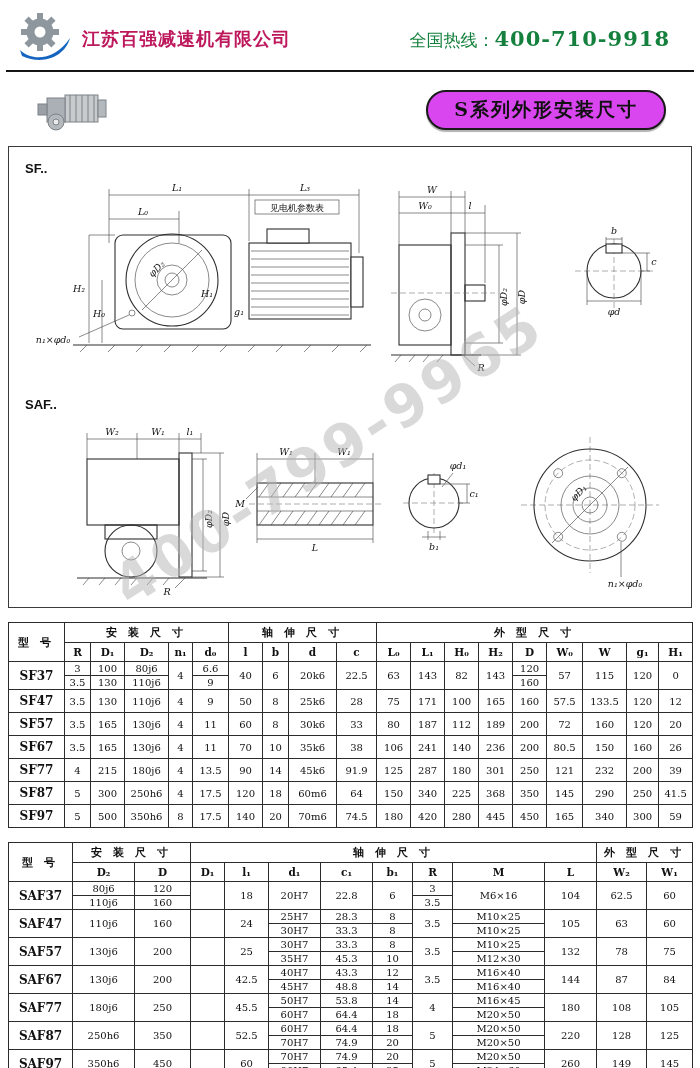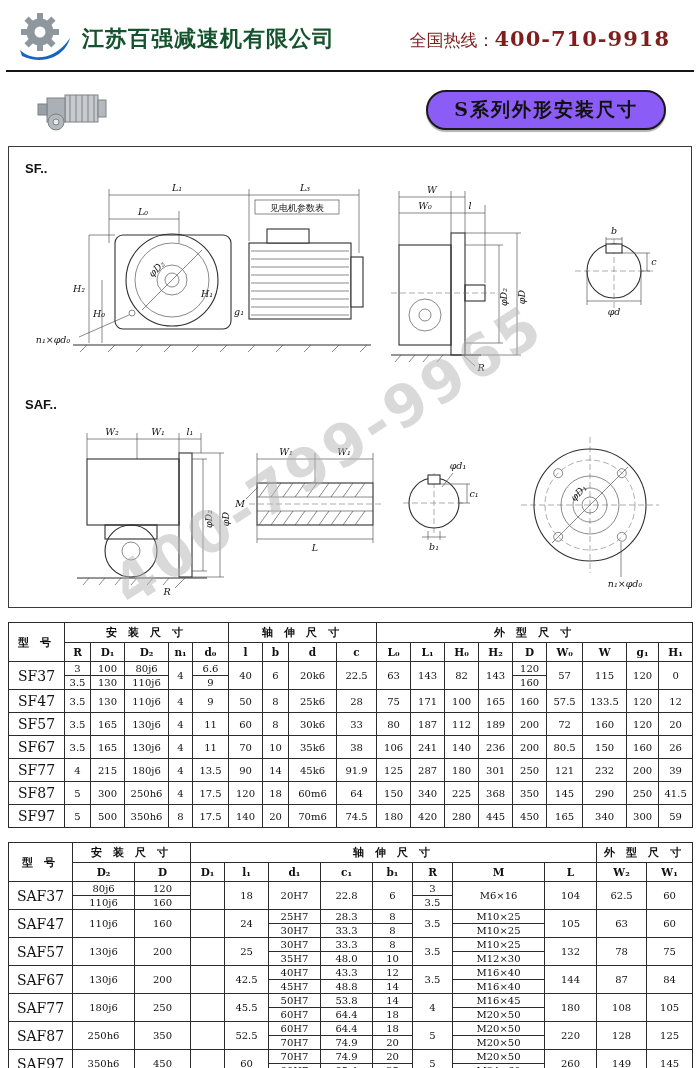--- a/index.html
+++ b/index.html
@@ -3,30 +3,30 @@
 <meta charset="utf-8">
 <title>S系列外形安装尺寸</title>
 <style>
   html,body{margin:0;padding:0;background:#fff;}
   .page{width:700px;height:1068px;background:#fff;overflow:hidden;
         font-family:"Liberation Sans",sans-serif;position:relative;}
   
   .hdr{display:flex;align-items:center;height:62px;padding:8px 10px 0 10px;
        border-bottom:2px solid #151515;margin:0 6px;}
   .logo{flex:0 0 auto;}
-  .cname{font-size:22px;font-weight:700;color:#14532d;letter-spacing:1px;margin-left:8px;text-align:right;}
-  .hotline{margin-left:auto;color:#7f1d1d;font-size:17px;white-space:nowrap;padding-right:14px;text-align:right;}
+  .cname{font-size:18px;font-weight:700;color:#be185d;letter-spacing:1px;margin-left:8px;text-align:right;}
+  .hotline{margin-left:auto;color:#15803d;font-size:17px;white-space:nowrap;padding-right:14px;text-align:right;}
   .hotline .num{font-family:"DejaVu Serif","Liberation Serif",serif;font-weight:700;font-size:21px;letter-spacing:1px;}
   
   .prodrow{position:relative;height:74px;}
   .thumb{position:absolute;left:34px;top:12px;}
   .badge{position:absolute;right:34px;top:18px;border:2px solid #1a1a1a;border-radius:20px;
          padding:5px 26px;font-size:19px;font-weight:700;letter-spacing:2px;
          font-family:"DejaVu Serif","Liberation Serif",serif;color:#111;
-         box-shadow:0 2px 1px rgba(0,0,0,.3);background:#8b5cf6;}
+         box-shadow:0 2px 1px rgba(0,0,0,.3);background:#d946ef;}
   
   .panel{margin:0 8px;border:1px solid #3a3a3a;height:460px;background:#fff;}
   .ln{fill:none;stroke:#2f2f2f;stroke-width:1.1;}
   .tn{fill:none;stroke:#4a4a4a;stroke-width:.65;}
   .dm{fill:none;stroke:#4a4a4a;stroke-width:.65;}
   .ds{fill:none;stroke:#777;stroke-width:.6;stroke-dasharray:6 3;}
   .fw{fill:#fff;stroke:#2f2f2f;stroke-width:1.1;}
   .fwt{fill:#fff;stroke:#4a4a4a;stroke-width:.65;}
   text.lb{font:italic 9.5px "DejaVu Serif","Liberation Serif",serif;fill:#111;text-anchor:middle;}
   text.hd{font:700 13px "Liberation Sans",sans-serif;fill:#111;}
@@ -34,21 +34,21 @@
   text.wm{font:700 58px "DejaVu Sans","Liberation Sans",sans-serif;fill:#b5b5b5;opacity:.5;
           letter-spacing:4px;text-anchor:middle;}
   
   table{border-collapse:collapse;table-layout:fixed;width:684px;margin:14px 8px 0 8px;
         border:1.5px solid #222;}
   th,td{border:1px solid #2b2b2b;text-align:center;vertical-align:middle;
         font-family:"DejaVu Serif","Liberation Serif",serif;color:#111;overflow:hidden;}
   thead th.gh{font-family:"Liberation Sans",sans-serif;font-size:11px;font-weight:700;
               letter-spacing:4px;height:17px;}
   thead th.colh{font-size:10.5px;font-weight:700;height:16px;}
-  tbody th.model{font-size:14px;font-weight:400;}
+  tbody th.model{font-size:12px;font-weight:700;}
   tbody td{font-size:10px;height:22px;padding:0 1px;}
   td.split{padding:0;}
   td.split div{height:13px;line-height:13px;}
   td.split div + div{border-top:1px solid #2b2b2b;}
 </style>
 </head>
 <body>
 
 <div class="page">
 
@@ -642,21 +642,21 @@
           <td>130j6</td>
           <td>200</td>
           <td></td>
           <td>25</td>
           <td class="split">
             <div>30H7</div>
             <div>35H7</div>
           </td>
           <td class="split">
             <div>33.3</div>
-            <div>48.0</div>
+            <div>45.3</div>
           </td>
           <td class="split">
             <div>8</div>
             <div>10</div>
           </td>
           <td>3.5</td>
           <td class="split">
             <div>M10×25</div>
             <div>M12×30</div>
           </td>

